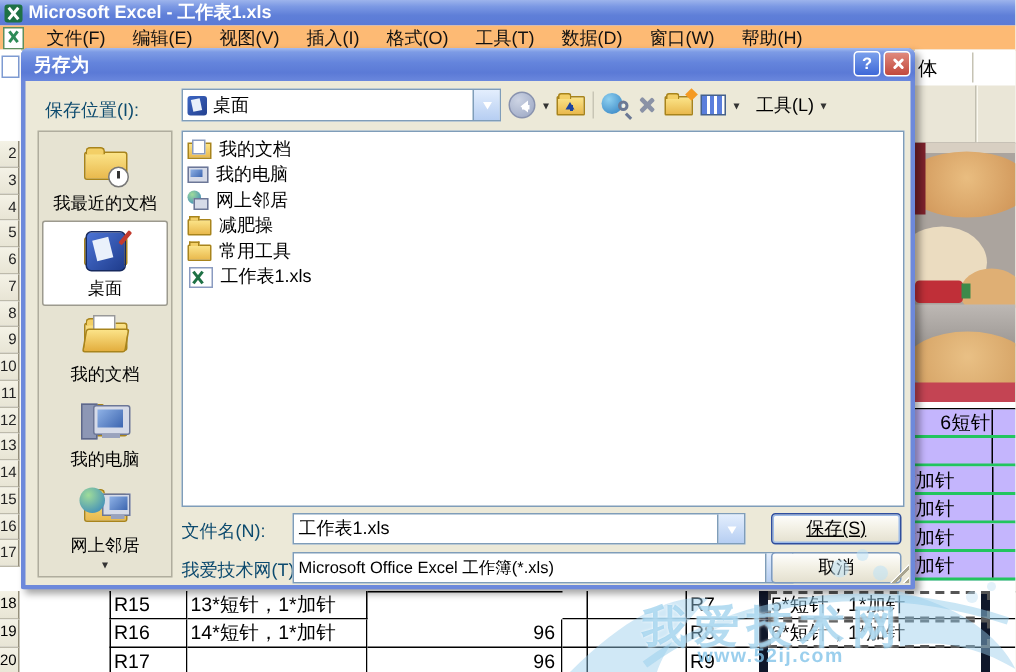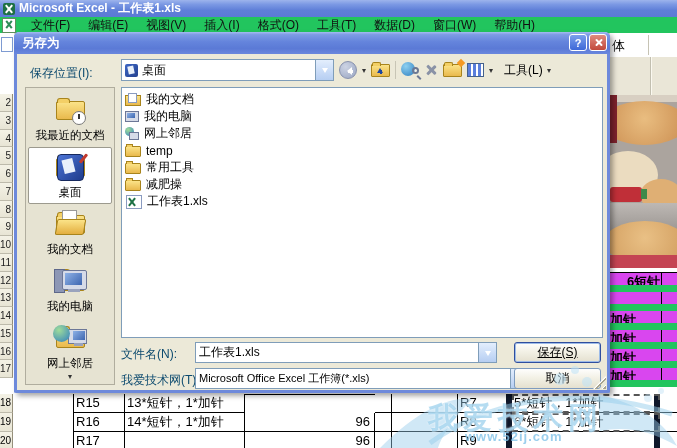--- a/index.html
+++ b/index.html
@@ -5,21 +5,21 @@
   html,body{margin:0;padding:0;}
   body{width:677px;height:448px;position:relative;overflow:hidden;
        font-family:"Liberation Sans","DejaVu Sans",sans-serif;background:#fff;}
   
   .titlebar{position:absolute;left:0;top:0;width:677px;height:17px;
     background:linear-gradient(180deg,#9DB4EC 0%,#7C99E4 25%,#5F7FD8 60%,#5B7AD6 100%);
     display:flex;align-items:center;color:#fff;font-size:12px;font-weight:bold;}
   .xl-logo{width:12px;height:12px;margin:0 4px 0 3px;background:#1E7145;border-radius:2px;position:relative;flex:0 0 12px;}
   .xl-logo::before,.xl-logo::after{content:"";position:absolute;left:5px;top:1px;width:2px;height:10px;background:#fff;}
   .xl-logo::before{transform:rotate(40deg);}.xl-logo::after{transform:rotate(-40deg);}
-  .menubar{position:absolute;left:0;top:17px;width:677px;height:16px;background:#22c55e;
+  .menubar{position:absolute;left:0;top:17px;width:677px;height:16px;background:#fdba74;
     display:flex;align-items:center;font-size:12px;color:#111;border-bottom:1px solid #E0DCCB;}
   .sheet-ico{width:12px;height:13px;margin:0 6px 0 2px;background:#fff;border:1px solid #5E8F5E;position:relative;flex:0 0 12px;}
   .sheet-ico::before,.sheet-ico::after{content:"";position:absolute;left:5px;top:1px;width:2px;height:9px;background:#2E8B57;}
   .sheet-ico::before{transform:rotate(38deg);}.sheet-ico::after{transform:rotate(-38deg);}
   .menu-item{padding:1px 9px;white-space:nowrap;}
   
   .bg-left-tb{position:absolute;left:0;top:33px;width:14px;height:61px;background:#fff;}
   .page-ico{position:absolute;left:1px;top:4px;width:10px;height:13px;background:#fff;border:1px solid #7E9BD2;}
   .rowhdrs{position:absolute;left:0;top:94px;width:13px;height:300px;}
   .rowhdr{height:17.75px;background:linear-gradient(180deg,#F4F2E6,#E8E5D5);
@@ -58,22 +58,22 @@
     background:radial-gradient(circle at 50% 40%,#E9BD80,#C98B4E);}
   .p-cream{left:-12px;top:56px;width:60px;height:48px;border-radius:50%;background:#EBDCC0;}
   .p-tan2{left:30px;top:84px;width:42px;height:32px;border-radius:50%;background:#DFAF74;}
   .p-red{left:0;top:92px;width:32px;height:15px;background:#C02F38;border-radius:3px;}
   .p-red::after{content:"";position:absolute;right:-5px;top:2px;width:6px;height:10px;background:#3E8A4A;}
   .p-gray{left:0;top:108px;width:67px;height:28px;background:linear-gradient(180deg,#BDB8B4,#9C9793);}
   .p-tan3{left:-6px;top:126px;width:82px;height:42px;border-radius:50%;
     background:radial-gradient(circle at 50% 40%,#E9C085,#D09B5C);}
   .p-pink{left:0;top:160px;width:67px;height:13px;background:#C44453;}
   .rcells{position:absolute;left:0;top:239px;width:67px;border-top:1px solid #000;}
-  .rcell{position:relative;height:19px;box-sizing:border-box;border-bottom:7px solid #22c55e;background:#d946ef;
-    font-size:13px;line-height:18px;white-space:nowrap;text-indent:-5px;overflow:hidden;font-weight:bold;}
+  .rcell{position:relative;height:19px;box-sizing:border-box;border-bottom:2px solid #22c55e;background:#c4b5fd;
+    font-size:13px;line-height:18px;white-space:nowrap;text-indent:-5px;overflow:hidden;}
   .rcell::after{content:"";position:absolute;right:15px;top:0;width:1px;height:19px;background:#000;}
   .rcell:first-child{text-align:center;text-indent:0;}
   
   .dialog{position:absolute;left:14px;top:32px;width:596px;height:361px;box-sizing:border-box;
     background:#ECE9D8;border:3px solid #6D89DB;border-top:none;border-radius:5px 5px 2px 2px;
     box-shadow:3px 3px 5px rgba(0,0,0,.35);z-index:10;}
   .dlg-title{position:absolute;left:-3px;top:0;width:596px;height:22px;box-sizing:border-box;
     border-radius:5px 5px 0 0;display:flex;align-items:center;color:#fff;font-weight:bold;font-size:12.5px;
     background:linear-gradient(180deg,#A5BCF0 0%,#7D9BE5 12%,#6484DC 45%,#5B7AD6 75%,#6A87DD 100%);
     padding-left:8px;}
@@ -432,34 +432,30 @@
       <div class="fitem">
         <span class="fi my-computer"></span>
         <span>我的电脑</span>
       </div>
 
       <div class="fitem">
         <span class="fi network"></span>
         <span>网上邻居</span>
       </div>
 
+
+
       <div class="fitem">
         <span class="fi folder-s"></span>
-        <span>temp</span>
-      </div>
-
+        <span>减肥操</span>
+      </div>
 
       <div class="fitem">
         <span class="fi folder-s"></span>
         <span>常用工具</span>
-      </div>
-
-      <div class="fitem">
-        <span class="fi folder-s"></span>
-        <span>减肥操</span>
       </div>
 
       <div class="fitem">
         <span class="fi excel-file"></span>
         <span>工作表1.xls</span>
       </div>
 
   </div>
 
   <div class="dlg-label" style="left:104px;top:314px;">文件名(N):</div>

